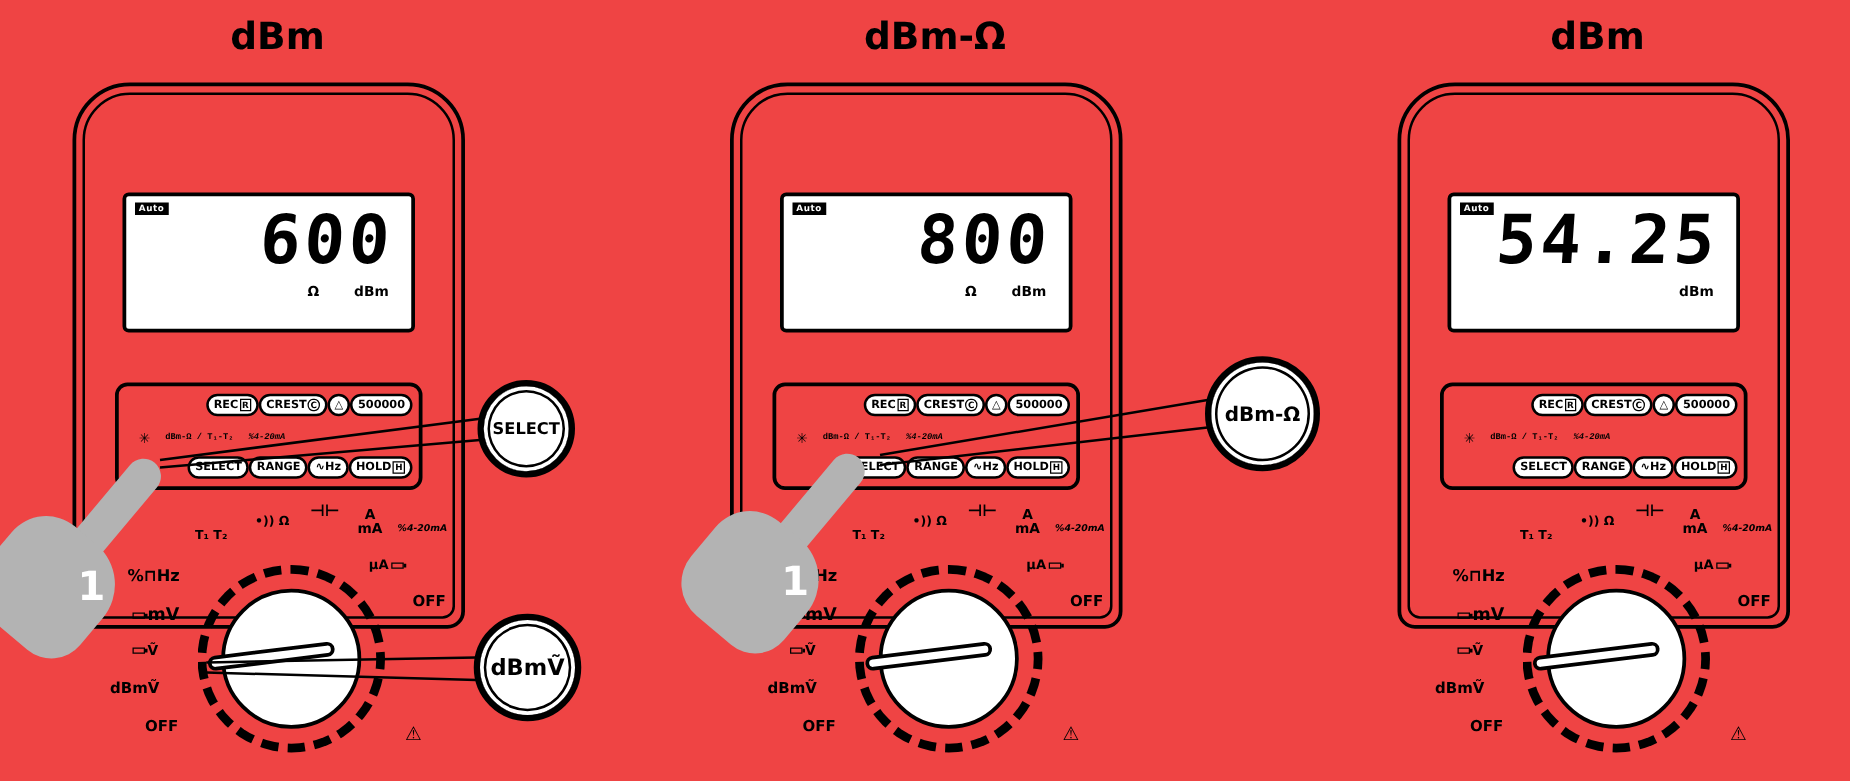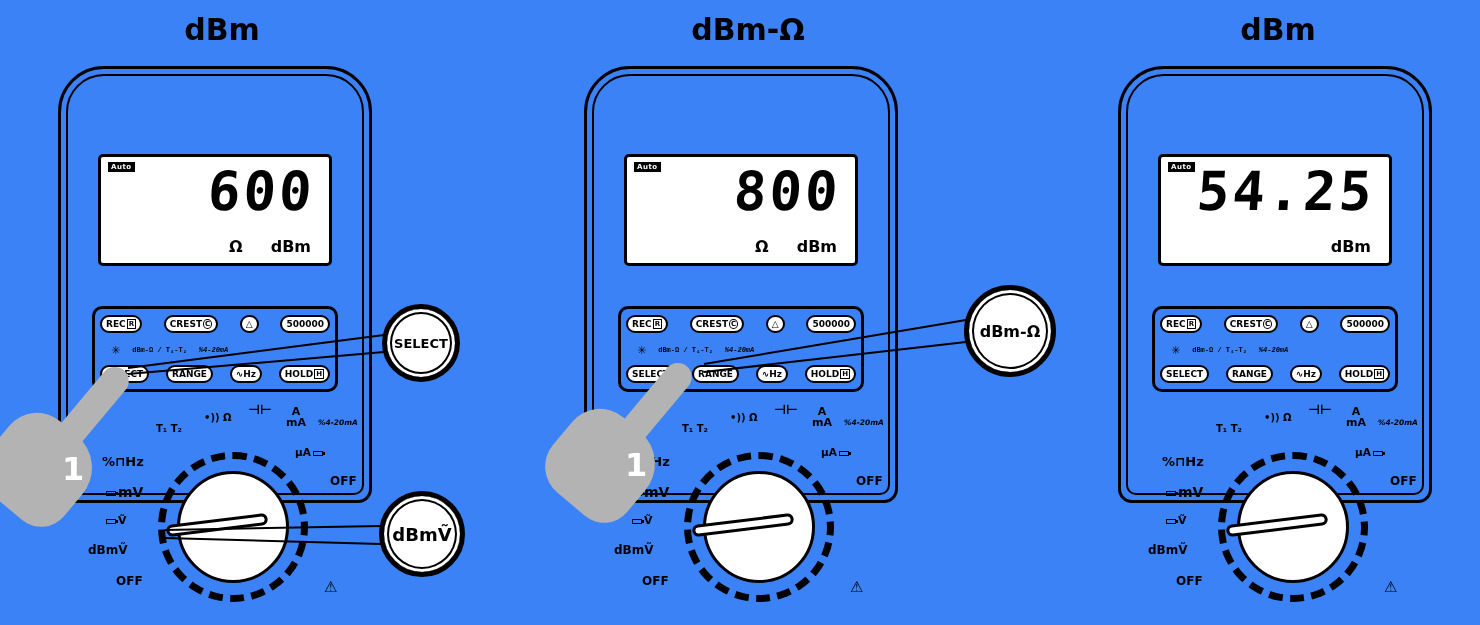--- a/index.html
+++ b/index.html
@@ -1,41 +1,41 @@
 <!DOCTYPE html>
 <html><head>
 <meta charset="utf-8">
 <style>
   * { box-sizing: border-box; }
   body { margin: 0; background: #fff; }
-  .canvas { position: relative; width: 1480px; height: 625px; background: #3b82f6;
+  .canvas { position: relative; width: 1480px; height: 625px; background: #ef4444;
             font-family: "DejaVu Sans", sans-serif; color: #000; overflow: hidden; }
 
   .title { position: absolute; top: 12px; width: 220px; text-align: center;
            font-size: 30px; font-weight: bold; }
   .t1 { left: 112px; } .t2 { left: 638px; } .t3 { left: 1168px; }
   .t-fig { left: 878px; font-weight: normal; font-size: 27px; }
 
   .meter { position: absolute; top: 66px; width: 314px; height: 437px; }
   .m1 { left: 58px; } .m2 { left: 584px; } .m3 { left: 1118px; }
   .shell  { position: absolute; inset: 0; border: 3px solid #000; border-radius: 46px 46px 14px 14px; }
   .shell2 { position: absolute; inset: 8px; border: 2px solid #000; border-radius: 38px 38px 10px 10px; }
 
   .lcd { position: absolute; left: 40px; top: 88px; width: 234px; height: 112px;
          border: 3px solid #000; border-radius: 5px; background: #fff; }
   .auto { position: absolute; top: 5px; left: 7px; font-size: 7px; font-weight: bold;
           background: #000; color: #fff; padding: 1px 3px; letter-spacing: .5px; }
   .digits { position: absolute; top: 8px; right: 14px; font-family: "DejaVu Sans Mono", monospace;
             font-weight: bold; font-size: 54px; line-height: 1; letter-spacing: 3px; transform: skewX(-4deg); }
-  .units { position: absolute; bottom: 7px; right: 18px; font-size: 16px; font-weight: bold; }
+  .units { position: absolute; bottom: 23px; right: 18px; font-size: 11px; font-weight: bold; }
   .units .uleft { margin-right: 28px; }
 
   .btnpanel { position: absolute; left: 34px; top: 240px; width: 246px; height: 86px;
               border: 3px solid #000; border-radius: 10px; }
-  .brow { position: absolute; left: 5px; right: 5px; display: flex; justify-content: space-between; align-items: center; }
+  .brow { position: absolute; left: 5px; right: 5px; display: flex; justify-content: flex-end; align-items: center; }
   .row1 { top: 6px; } .row2 { bottom: 6px; }
   .pill { border: 2px solid #000; border-radius: 10px; font-size: 9px; font-weight: bold;
           padding: 2px 4px; white-space: nowrap; display: inline-flex; align-items: center; gap: 1px; background: #fff; }
   .tag { font-size: 7px; border: 1px solid #000; padding: 0 1px; line-height: 1.2; }
   .tag.ci { border-radius: 50%; }
   .bmid { position: absolute; top: 34px; left: 8px; right: 8px; height: 14px;
           display: flex; align-items: center; gap: 12px; }
   .sun { font-size: 11px; font-weight: bold; margin-left: 8px; }
   .midlab { font-size: 7px; font-weight: bold; font-family: Liberation Mono, monospace; }
   .midlab.it { font-style: italic; }

